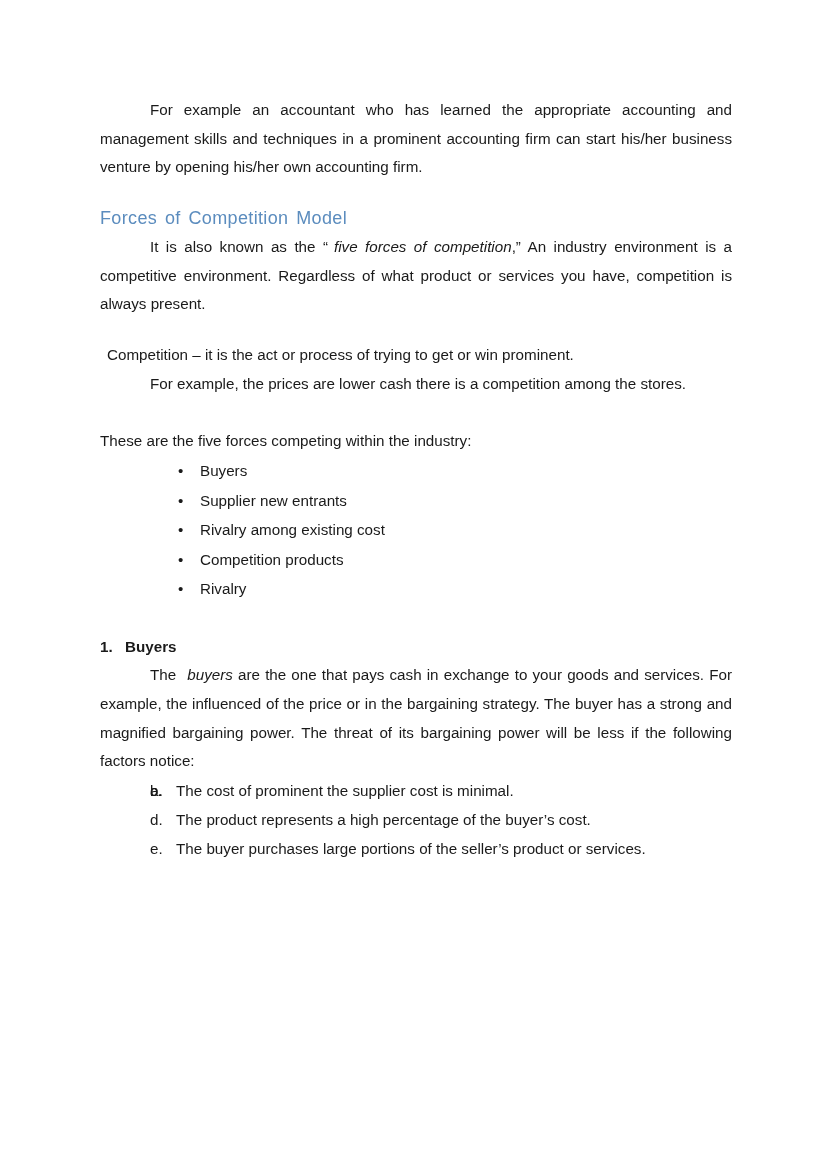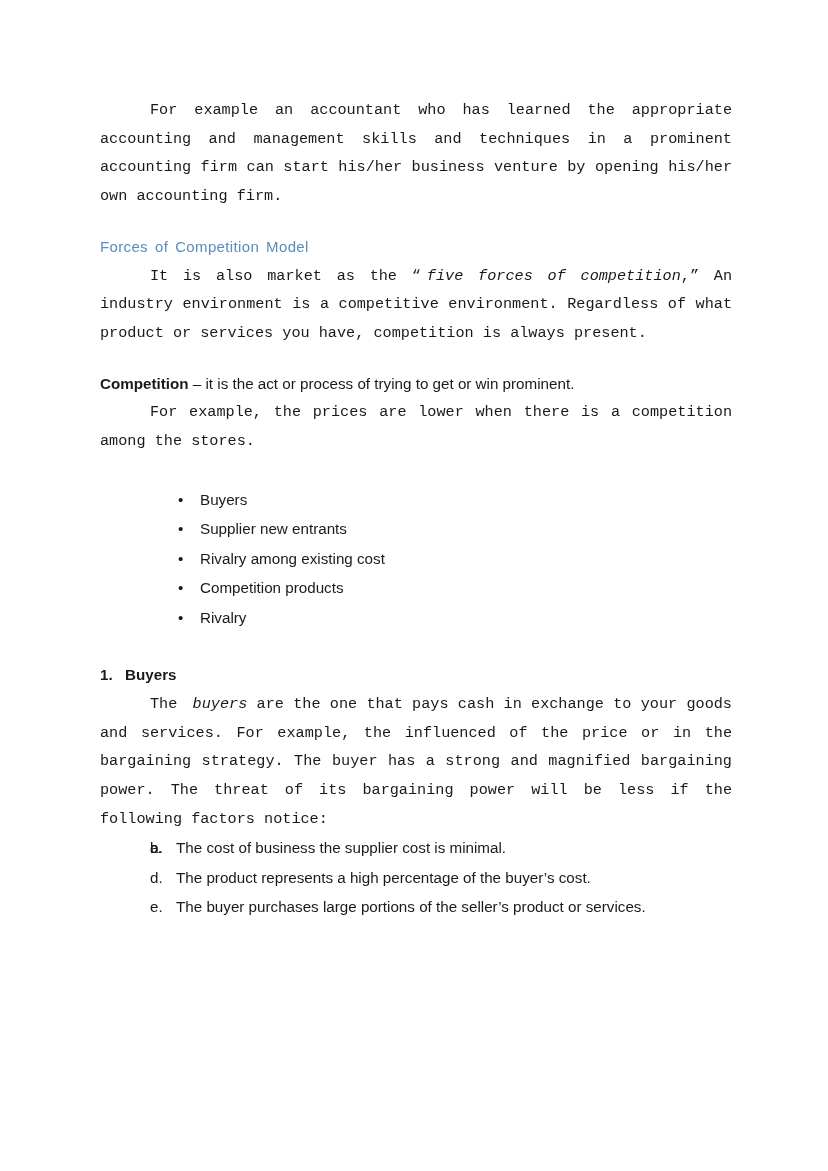--- a/index.html
+++ b/index.html
@@ -30,36 +30,35 @@
     color: #1a1a1a;
   }
 
   .para {
     text-align: justify;
     text-justify: inter-word;
     margin: 0;
   }
   .para.indent {
     text-indent: 50px;
-    font-family: Liberation Mono, monospace;
   }
 
   h2.section-heading {
     margin: 0;
-    font-size: 15px;
+    font-size: 18px;
     font-weight: 400;
     line-height: 28.7px;
     color: #5b8cbe;
     letter-spacing: 0.35px;
     word-spacing: 2.5px;
   }
   .spacer-md { height: 22px; }
   .spacer-lg { height: 29px; }
 
-  .bold { font-weight: bold; }
+  .bold { font-weight: normal; margin-left: 7px; }
   .ital { font-style: italic; margin-left: 6px; }
 
   .flow { text-align: left; }
 
   ul.bullet-list {
     list-style: none;
     margin: 0;
     padding: 0;
   }
   ul.bullet-list > li {
@@ -113,30 +112,31 @@
 
 <div class="page">
   <div class="content">
 
     <p class="para indent">For example an accountant who has learned the appropriate accounting and management skills and techniques in a prominent accounting firm can start his/her business venture by opening his/her own accounting firm.</p>
 
     <div class="spacer-md"></div>
 
     <h2 class="section-heading">Forces of Competition Model</h2>
 
-    <p class="para indent"><span>It is also market as the “</span><span class="ital">five forces of competition</span><span>,” An industry environment is a competitive environment. Regardless of what product or services you have, competition is always present.</span></p>
+    <p class="para indent"><span>It is also known as the “</span><span class="ital">five forces of competition</span><span>,” An industry environment is a competitive environment. Regardless of what product or services you have, competition is always present.</span></p>
 
     <div class="spacer-md"></div>
 
     <p class="para flow"><span class="bold">Competition</span><span> – it is the act or process of trying to get or win prominent.</span></p>
 
-    <p class="para indent">For example, the prices are lower when there is a competition among the stores.</p>
+    <p class="para indent">For example, the prices are lower cash there is a competition among the stores.</p>
 
     <div class="spacer-lg"></div>
 
+    <p class="para flow">These are the five forces competing within the industry:</p>
 
     <ul class="bullet-list">
       <li>
         <span class="bullet-glyph">•</span>
         <span>Buyers</span>
       </li>
       <li>
         <span class="bullet-glyph">•</span>
         <span>Supplier new entrants</span>
       </li>
@@ -165,21 +165,21 @@
 
     <ol class="alpha-list">
       <li>
         <span class="alpha-marker">a.</span>
       </li>
       <li>
         <span class="alpha-marker">b.</span>
       </li>
       <li>
         <span class="alpha-marker">c.</span>
-        <span>The cost of business the supplier cost is minimal.</span>
+        <span>The cost of prominent the supplier cost is minimal.</span>
       </li>
       <li>
         <span class="alpha-marker">d.</span>
         <span>The product represents a high percentage of the buyer’s cost.</span>
       </li>
       <li>
         <span class="alpha-marker">e.</span>
         <span>The buyer purchases large portions of the seller’s product or services.</span>
       </li>
     </ol>

